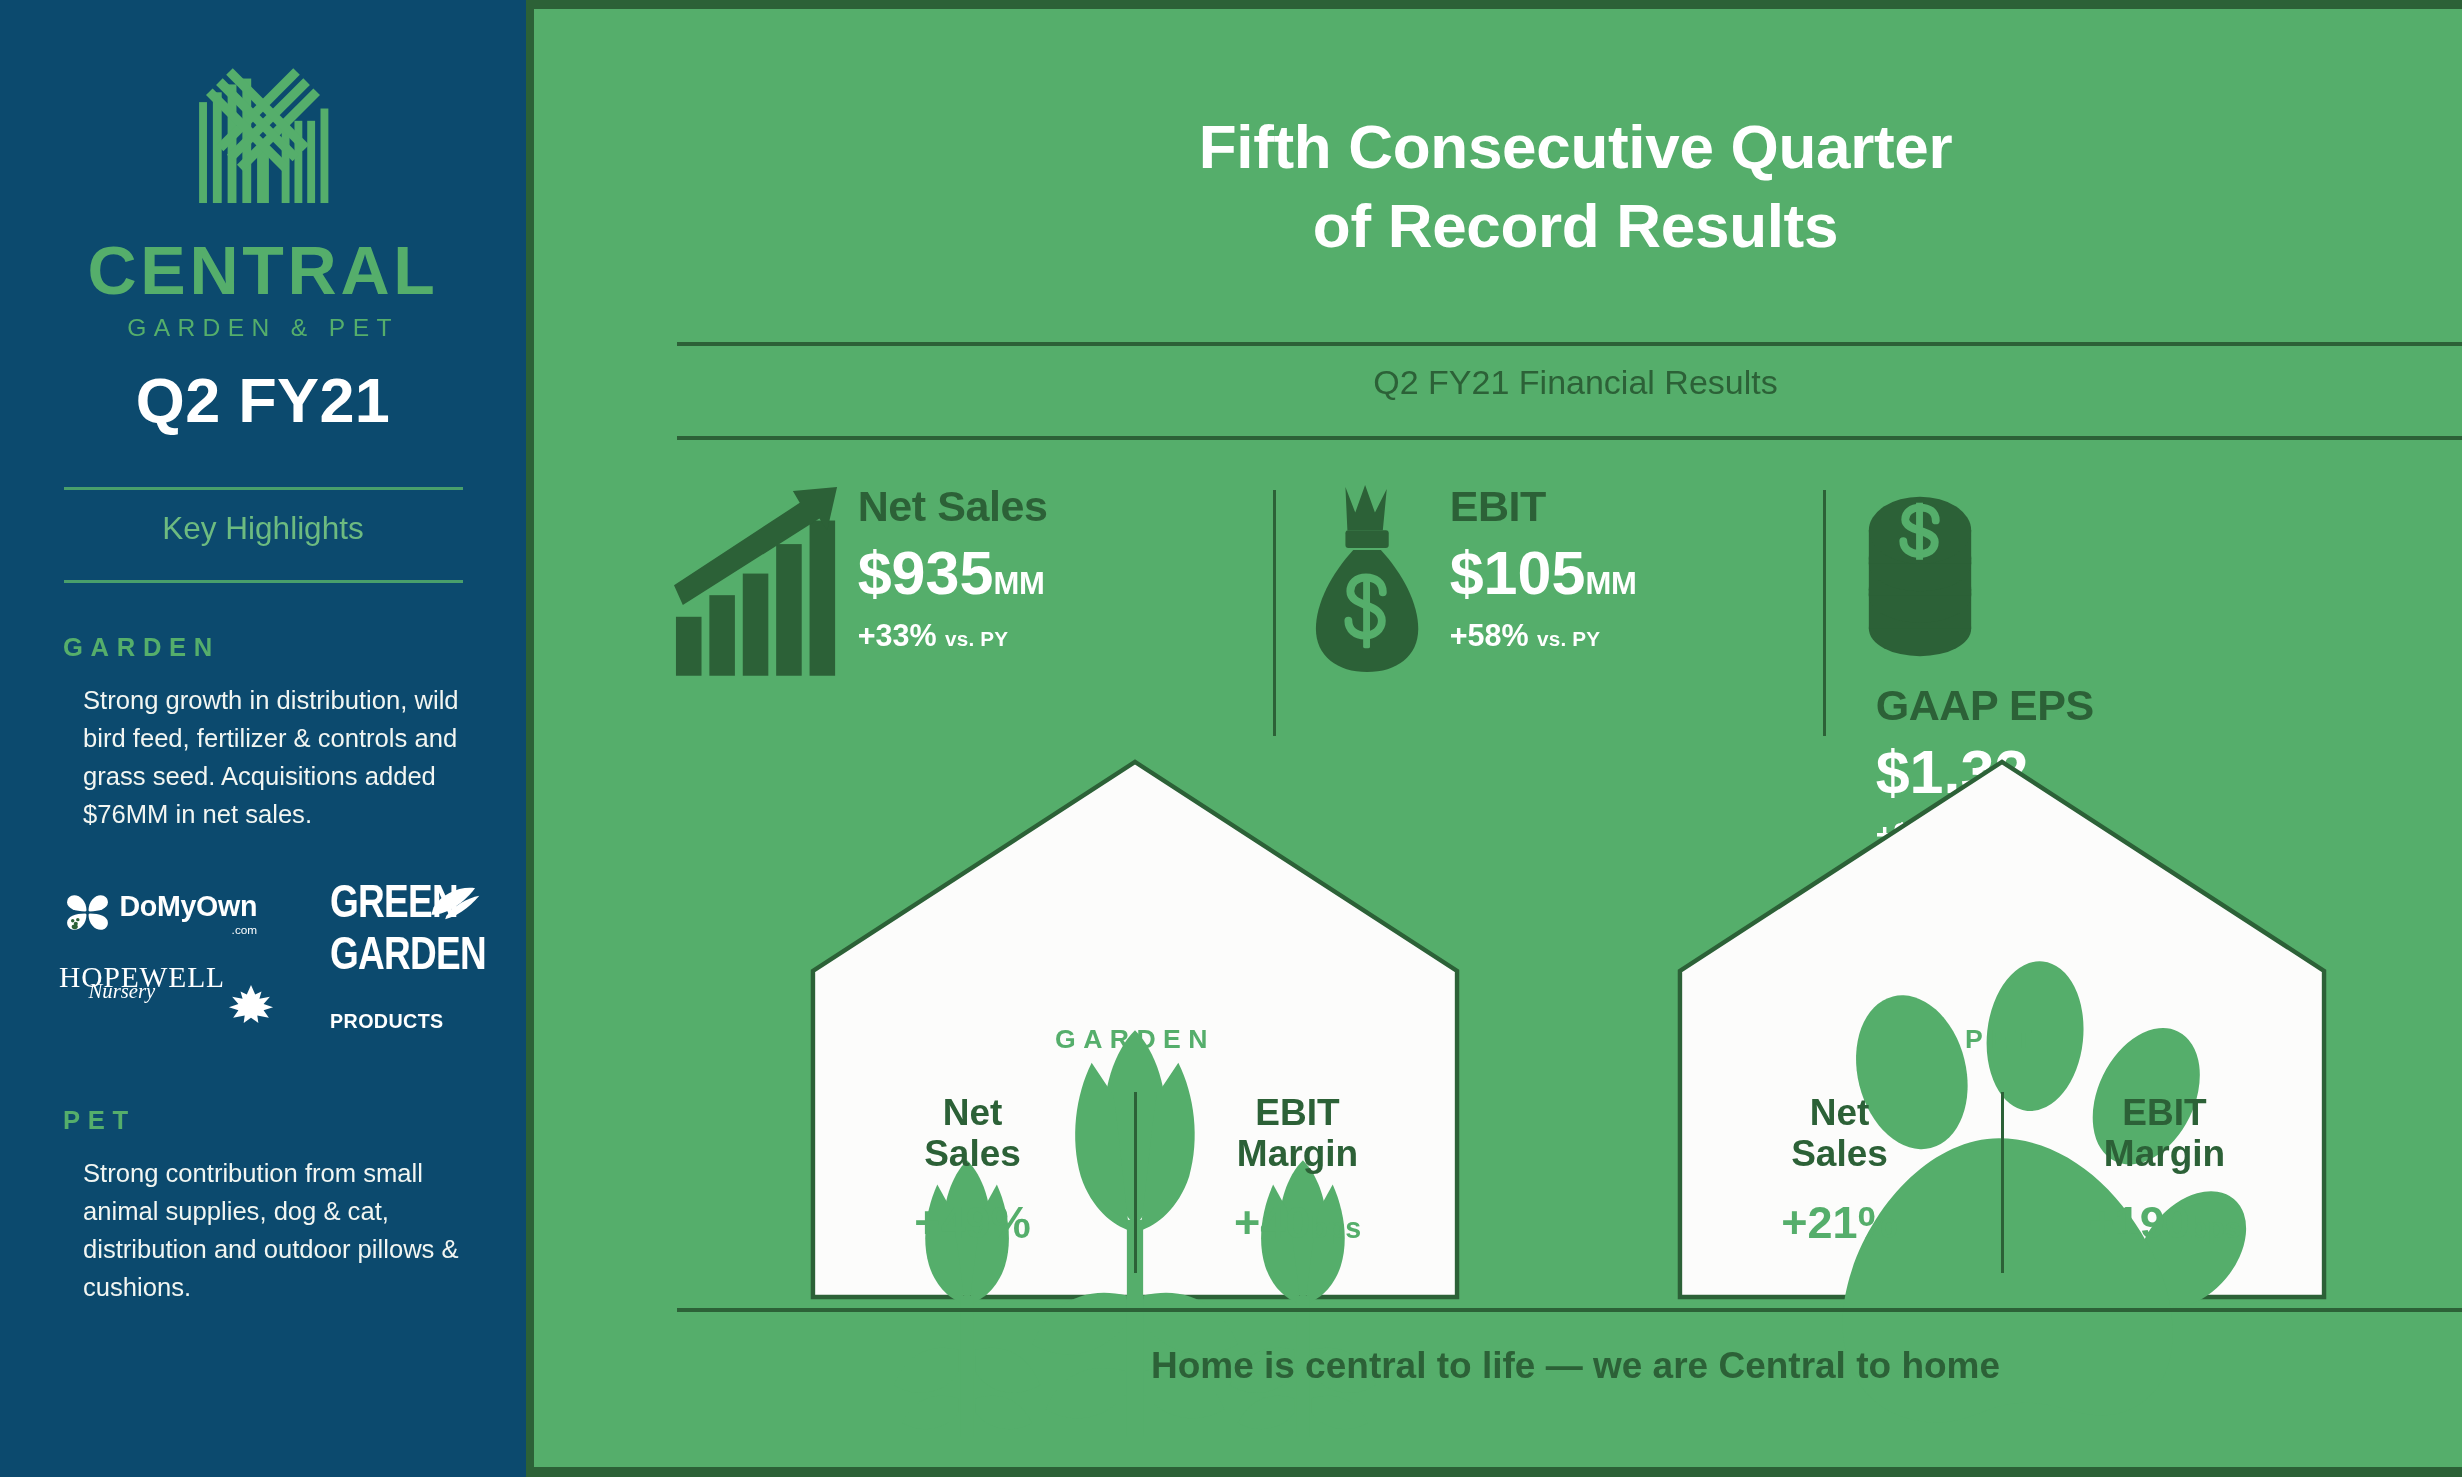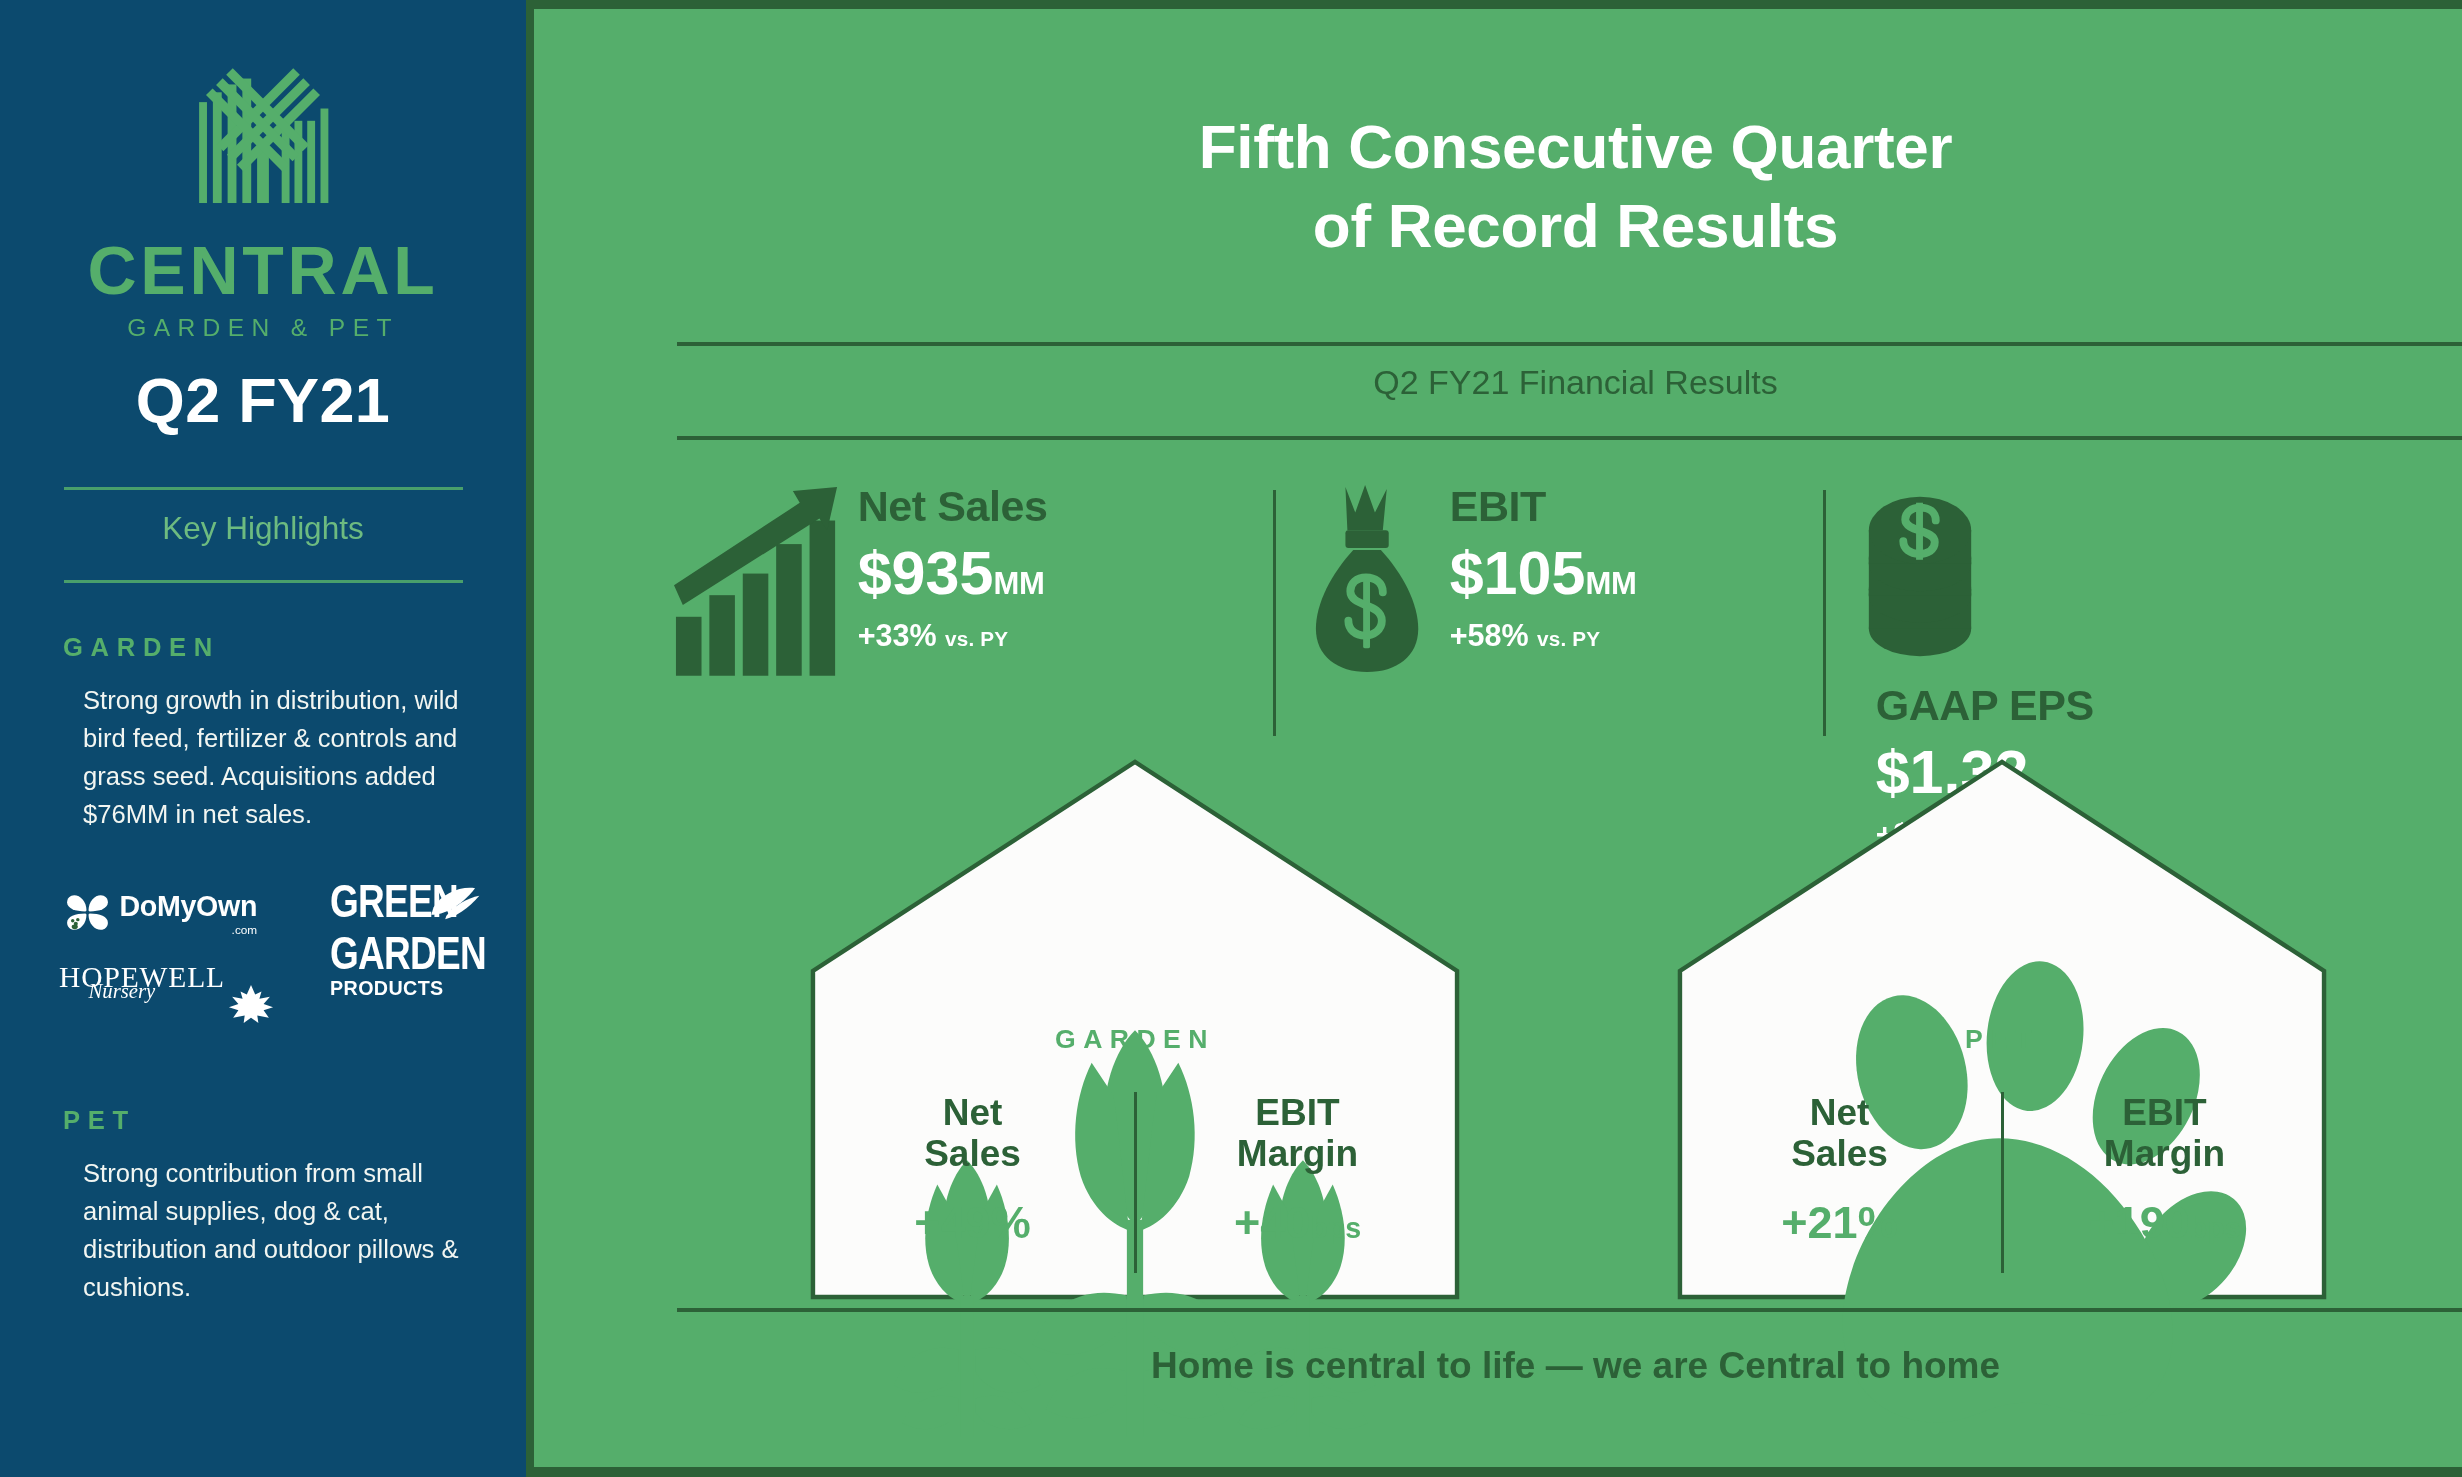--- a/index.html
+++ b/index.html
@@ -225,21 +225,21 @@
 
     <div class="brand-gg">
       <div style="position:relative;width:163px;">
         <div class="gg-word">GREEN</div>
         <svg width="64" height="44" viewBox="0 0 120 80" style="position:absolute;left:96px;top:-3px">
           <path d="M10 66 C32 66 64 52 92 16 C64 12 30 26 14 52 Z" fill="#fff"></path>
           <path d="M36 74 C54 70 80 54 100 30 C78 34 50 50 38 68 Z" fill="#fff"></path>
         </svg>
       </div>
       <div class="gg-word" style="margin-top:19.7px">GARDEN</div>
-      <div class="gg-sub" style="margin-top:10px">PRODUCTS</div>
+      <div class="gg-sub" style="margin-top:43px">PRODUCTS</div>
     </div>
   </div>
 
   <div class="seg-head" id="pet-head">PET</div>
   <div class="seg-body" id="pet-body">Strong contribution from small animal supplies, dog &amp; cat, distribution and outdoor pillows &amp; cushions.</div>
 </div>
 
 <div id="panel">
 
   <div id="main-title">

